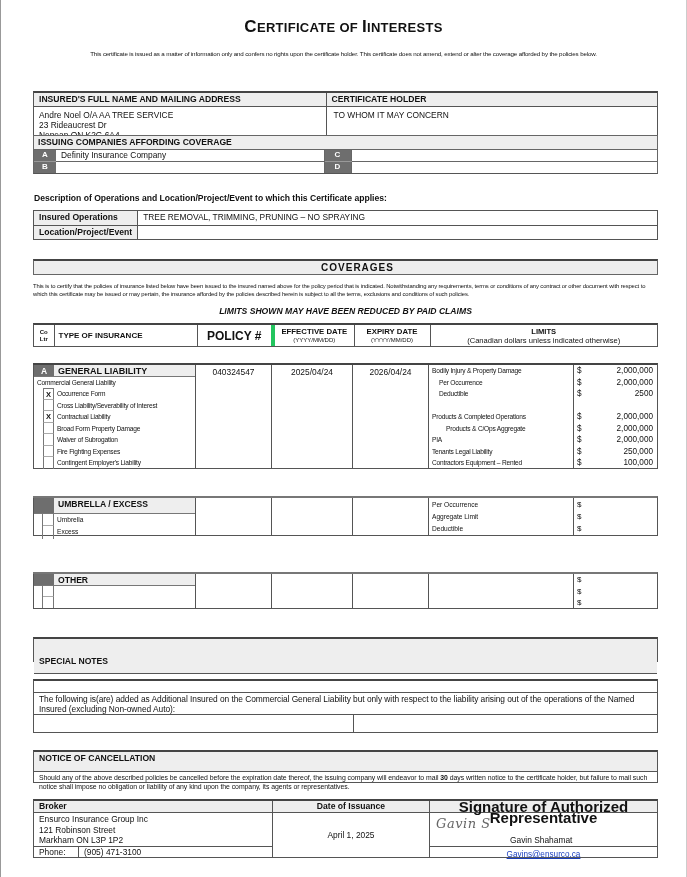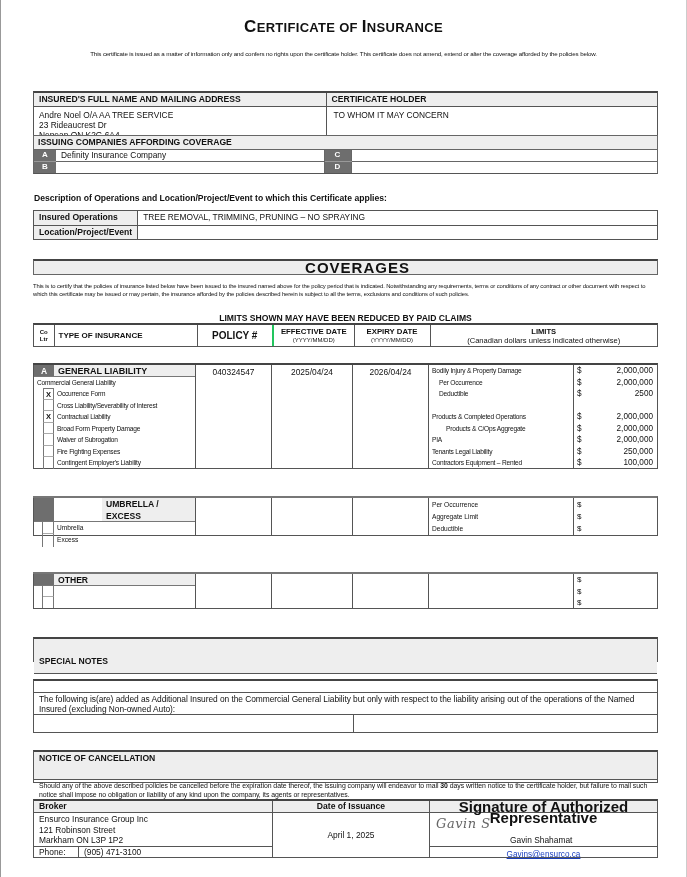--- a/index.html
+++ b/index.html
@@ -24,21 +24,21 @@
   .bold { font-weight: bold; }
   a.email { color: #1a3fbf; text-decoration: underline; font-size: 8.2px; }
   .sig { font-family: "DejaVu Serif", serif; font-style: italic; color: #666; font-size: 13px; letter-spacing: 0.5px; text-align: center; }
 </style>
 </head>
 <body>
 
 <div class="page-border"></div>
 
 <div class="abs title">
-  <span class="big">C</span><span class="sc">ERTIFICATE OF </span><span class="big">I</span><span class="sc">NSURANCE</span>
+  <span class="big">C</span><span class="sc">ERTIFICATE OF </span><span class="big">I</span><span class="sc">INTERESTS</span>
 </div>
 <div class="abs disclaimer">This certificate is issued as a matter of information only and confers no rights upon the certificate holder.  This certificate does not amend, extend or alter the coverage afforded by the policies below.</div>
 
 <div class="box b2" style="top:66px; height:51px;margin-top:25px;">
   <table style="height:100%;">
     <tbody>
         <tr style="height:13px;">
       <td class="hdr" style="width:292px; padding:1px 5px; border-right:1px solid #555; border-bottom:1px solid #555;">INSURED'S FULL NAME AND MAILING ADDRESS</td>
       <td class="hdr" style="padding:1px 5px; border-bottom:1px solid #555;">CERTIFICATE HOLDER</td>
     </tr>
@@ -85,34 +85,34 @@
       <td class="sm" style="padding:1px 5px; border-bottom:1px solid #555;">TREE REMOVAL, TRIMMING, PRUNING – NO SPRAYING</td>
     </tr>
     <tr>
       <td class="hdr" style="padding:1px 5px; border-right:1px solid #555;">Location/Project/Event</td>
       <td class="sm" style="padding:1px 5px;"></td>
     </tr>
   </tbody>
     </table>
 </div>
 
-<div class="box hdr center" style="top:259px; height:16px; border:1px solid #666; border-top:2px solid #444; font-size:15px; letter-spacing:1px; line-height:13px;padding-left:24px;">COVERAGES</div>
+<div class="box hdr center" style="top:259px; height:16px; border:1px solid #666; border-top:2px solid #444; font-size:10px; letter-spacing:1px; line-height:13px;padding-left:24px;">COVERAGES</div>
 <div class="abs" style="left:33px; top:282px; width:625px; font-size:5.9px; line-height:8px; letter-spacing:-0.12px;">This is to certify that the policies of insurance listed below have been issued to the insured named above for the policy period that is indicated. Notwithstanding any requirements, terms or conditions of any contract or other document with respect to which this certificate may be issued or may pertain, the insurance afforded by the policies described herein is subject to all the terms, exclusions and conditions of such policies.</div>
-<div class="abs bold center" style="left:33px; top:313px; width:625px; font-size:8.6px;">LIMITS SHOWN MAY HAVE BEEN REDUCED BY PAID CLAIMS</div>
+<div class="abs bold center" style="left:33px; top:306px; width:625px; font-size:8.6px;font-style:italic;">LIMITS SHOWN MAY HAVE BEEN REDUCED BY PAID CLAIMS</div>
 
 <div class="box" style="top:323px; height:24px; border:1px solid #555; border-top:2px solid #444; border-bottom:1.5px solid #555;">
   <table style="height:100%;">
     <tbody>
         <tr>
       <td style="width:20px; border-right:1px solid #555; font-size:6px; font-weight:bold; text-align:center; vertical-align:middle; line-height:7px;">
         <div>Co</div>
             <div>Ltr</div>
       </td>
       <td class="bold" style="width:143px; border-right:1px solid #555; font-size:8px; vertical-align:middle; padding-left:4px;">TYPE OF INSURANCE</td>
-      <td class="bold center" style="width:76px; border-right:2px solid #22c55e; font-size:10px; vertical-align:middle;">POLICY #</td>
+      <td class="bold center" style="width:76px; border-right:4px solid #22c55e; font-size:12px; vertical-align:middle;">POLICY #</td>
       <td class="center" style="width:81px; border-right:1px solid #555; vertical-align:middle; line-height:9px;">
         <div class="bold" style="font-size:7.8px;">EFFECTIVE DATE</div>
         <div style="font-size:6px;">(YYYY/MM/DD)</div>
       </td>
       <td class="center" style="width:76px; border-right:1px solid #555; vertical-align:middle; line-height:9px;">
         <div class="bold" style="font-size:7.8px;">EXPIRY DATE</div>
         <div style="font-size:6px;">(YYYY/MM/DD)</div>
       </td>
       <td class="center" style="vertical-align:middle; line-height:9px;">
         <div class="bold" style="font-size:7.6px;">LIMITS</div>
@@ -218,21 +218,21 @@
       </div>
       <div style="height: 11.5px; line-height: 11.5px; display: flex; justify-content: space-between; padding: 0px 4px 0px 3px; font-size: 8.2px;">
         <span>$</span>
         <span>100,000</span>
       </div>
     </div>
 </div>
 
 <div class="box" style="top:496px; height:40px; border-top:2px solid #777; border-bottom:1.5px solid #555; border-right:1px solid #555;">
   <div class="abs" style="left:0; top:0; width:163px; height:38px; border-left:1px solid #555; border-right:1px solid #555;">
-    <div style="height:24px; display:flex; border-bottom:1px solid #777;gap:48px;">
+    <div style="height:16px; display:flex; border-bottom:1px solid #777;">
       <div class="ltr-dark" style="width:20px;"></div>
       <div class="bold" style="flex:1; padding-left:4px; font-size:8.6px; line-height:12px; background:#eeeeee;">UMBRELLA / EXCESS</div>
     </div>
     <div style="display:flex; height:12px;">
       <div style="width:9px; border-right:1px solid #777;"></div>
       <div style="width:11px; border-right:1px solid #777; border-bottom:1px solid #aaa;"></div>
       <div class="xs" style="padding-left:3px; line-height:12px;">Umbrella</div>
     </div>
     <div style="display:flex; height:13px;">
       <div style="width:9px; border-right:1px solid #777;"></div>
@@ -291,21 +291,21 @@
     <div class="sm" style="flex:1; padding:0 5px;"></div>
   </div>
   <div class="sm" style="padding:1px 5px; line-height:10px; height:22px; border-bottom:1px solid #555; letter-spacing:-0.05px;">The following is(are) added as Additional Insured on the Commercial General Liability but only with respect to the liability arising out of the operations of the Named Insured (excluding Non-owned Auto):</div>
   <div style="display:flex; height:17px;">
     <div style="width:320px; border-right:1px solid #555;"></div>
     <div style="flex:1;"></div>
   </div>
 </div>
 
 <div class="box" style="top:750px; height:33px; border:1px solid #555; border-top:2px solid #444; border-bottom:1.5px solid #555;">
-  <div class="hdr" style="height:28px; padding:0 5px; line-height:12px; border-bottom:1px solid #555;">NOTICE OF CANCELLATION</div>
+  <div class="hdr" style="height:20px; padding:0 5px; line-height:12px; border-bottom:1px solid #555;">NOTICE OF CANCELLATION</div>
   <div style="padding:1px 5px; font-size:6.9px; line-height:9px; letter-spacing:-0.05px;">
     <span>Should any of the above described policies be cancelled before the expiration date thereof, the issuing company will endeavor to mail </span><span class="bold">30</span><span> days written notice to the certificate holder, but failure to mail such notice shall impose no obligation or liability of any kind upon the company, its agents or representatives.</span>
   </div>
 </div>
 
 <div class="box" style="top:799px; height:59px; border:1px solid #555; border-top:2px solid #444; border-bottom:1.5px solid #555;">
   <div style="display:flex; height:12px; border-bottom:1px solid #555; background:#eeeeee;">
     <div class="bold" style="width:239px; padding:0 5px; font-size:8.6px; line-height:11px; border-right:1px solid #555;">Broker</div>
     <div class="bold center" style="width:157px; font-size:8.6px; line-height:11px; border-right:1px solid #555;">Date of Issuance</div>
     <div class="bold center" style="flex:1; font-size:15px; line-height:11px;">Signature of Authorized Representative</div>

